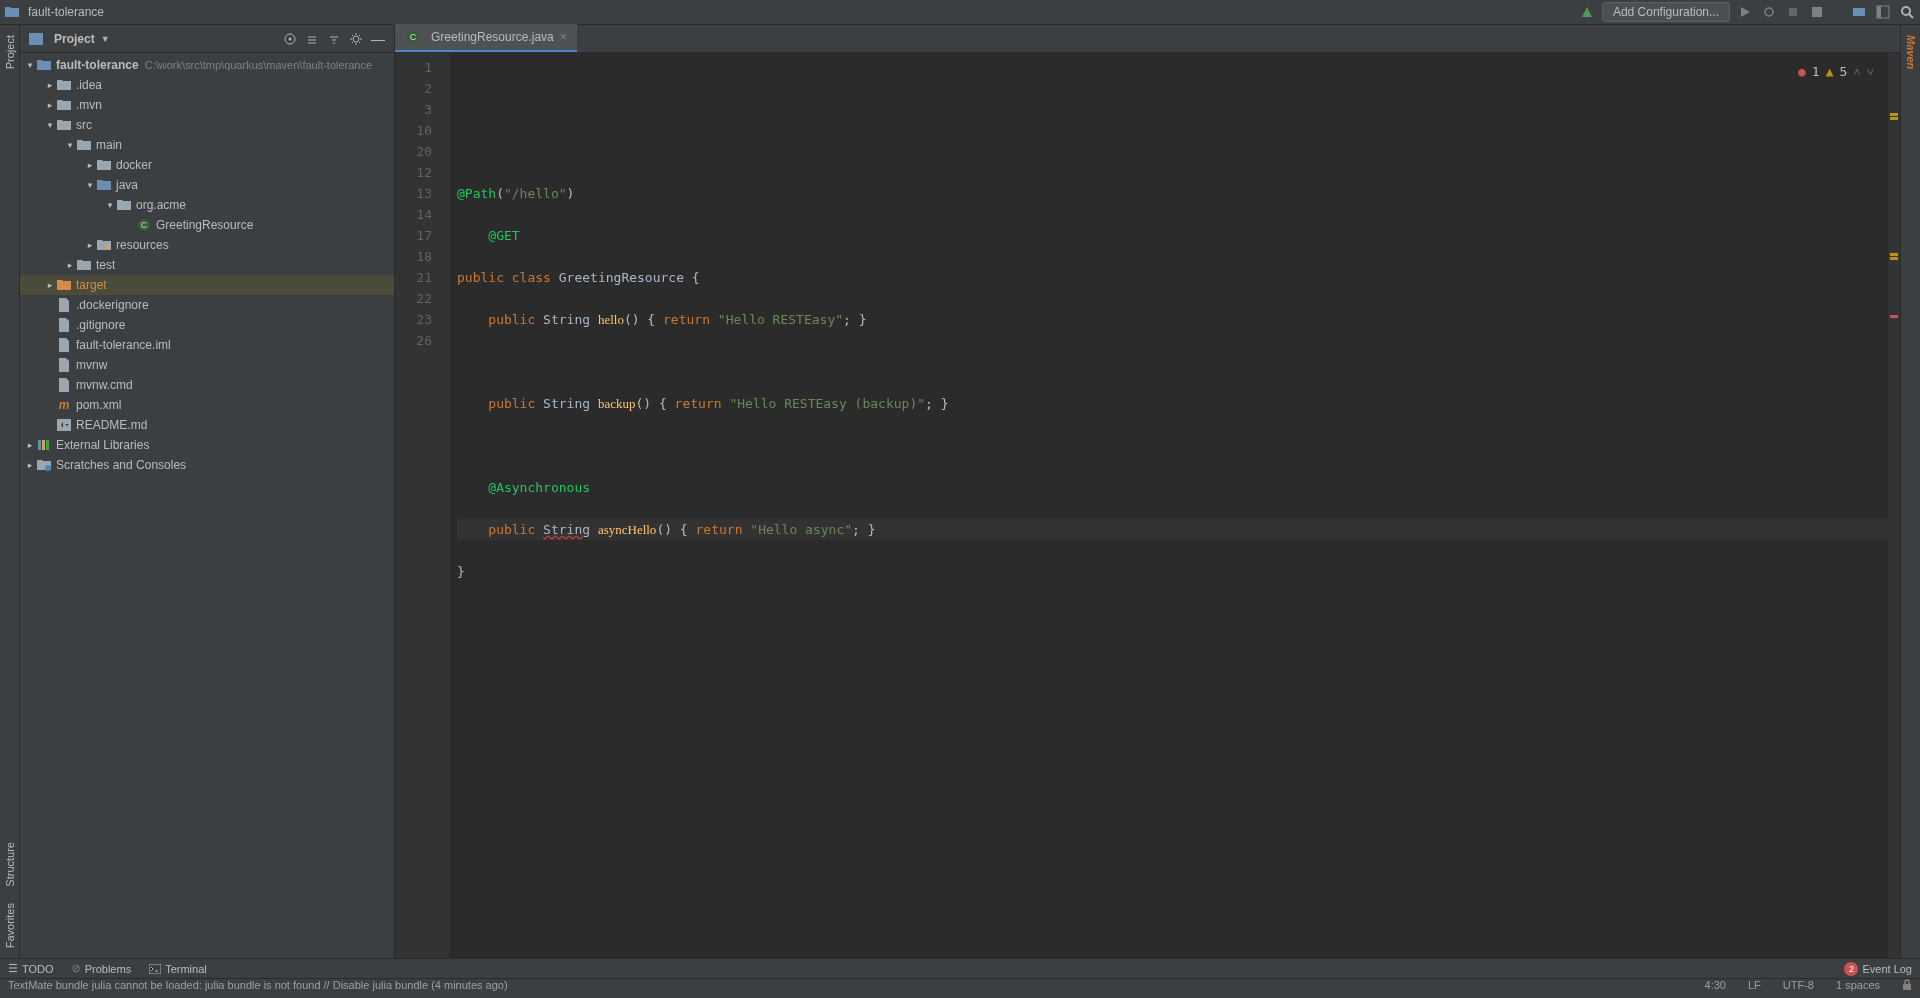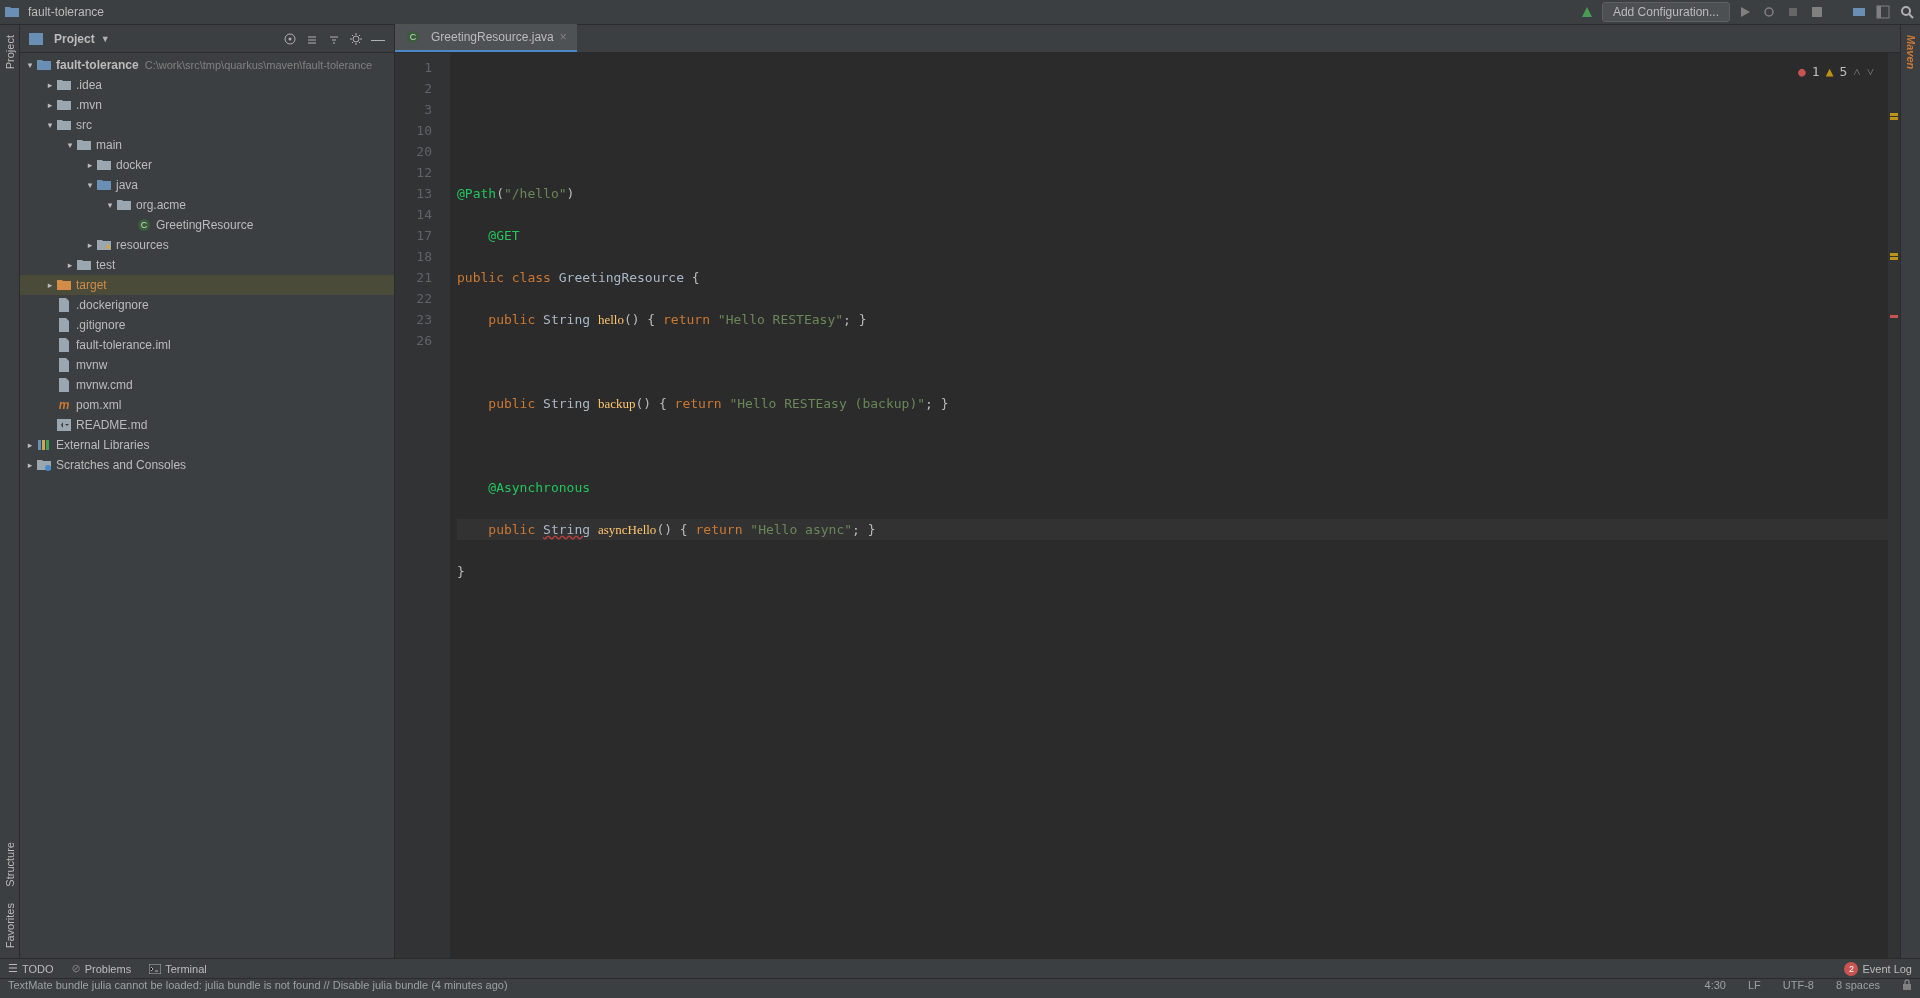--- a/index.html
+++ b/index.html
@@ -643,20 +643,20 @@
     <span>Event Log</span>
   </div>
 </div>
 
 <div class="status-bar">
   <span>TextMate bundle julia cannot be loaded: julia bundle is not found // Disable julia bundle (4 minutes ago)</span>
   <div class="spacer"></div>
   <span class="item">4:30</span>
   <span class="item">LF</span>
   <span class="item">UTF-8</span>
-  <span class="item">8 spaces</span>
+  <span class="item">1 spaces</span>
   <span class="item">
       <svg width="10" height="12" viewBox="0 0 10 12">
         <rect x="1" y="5" width="8" height="6" fill="#808080"></rect>
         <path fill="none" stroke="#808080" stroke-width="1.5" d="M3 5V3a2 2 0 014 0v2"></path>
       </svg>
     </span>
 </div>
 
 </body></html>

